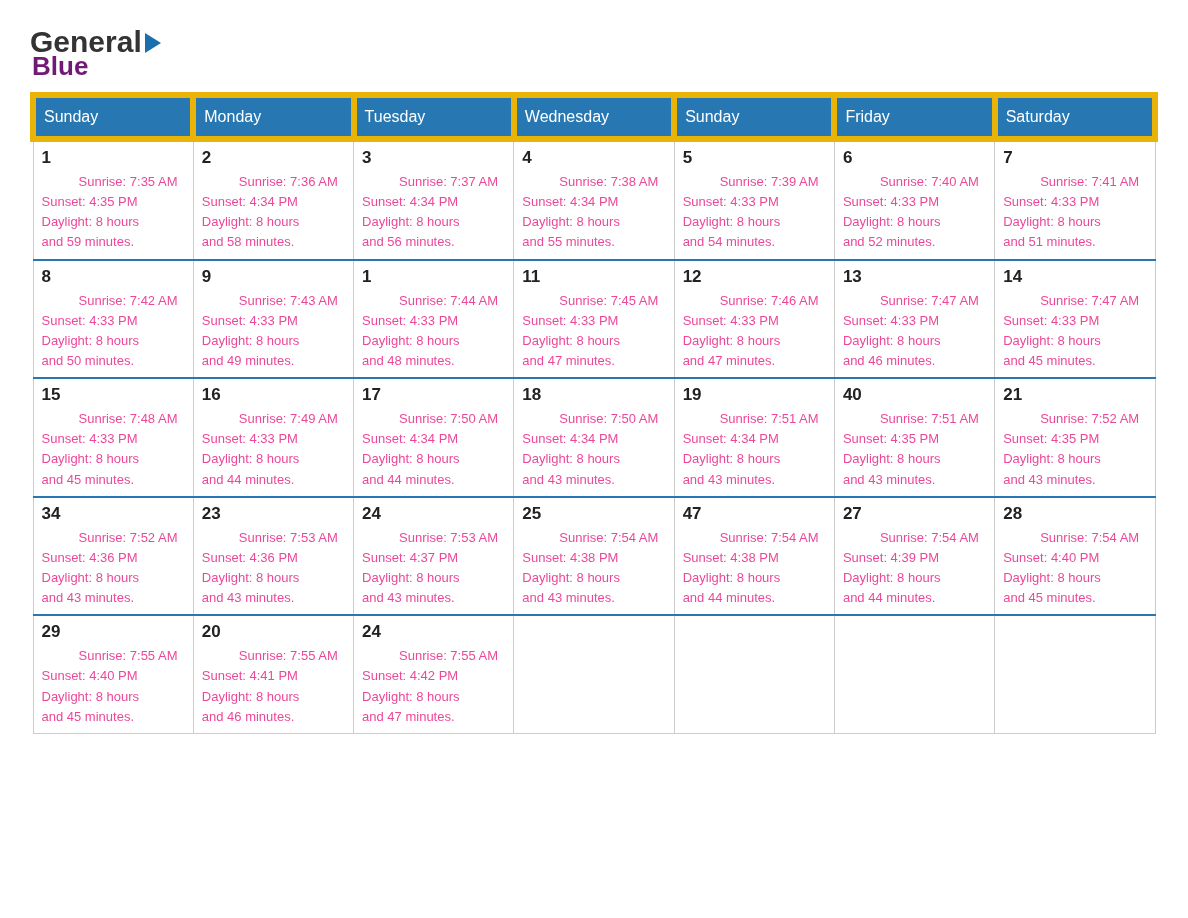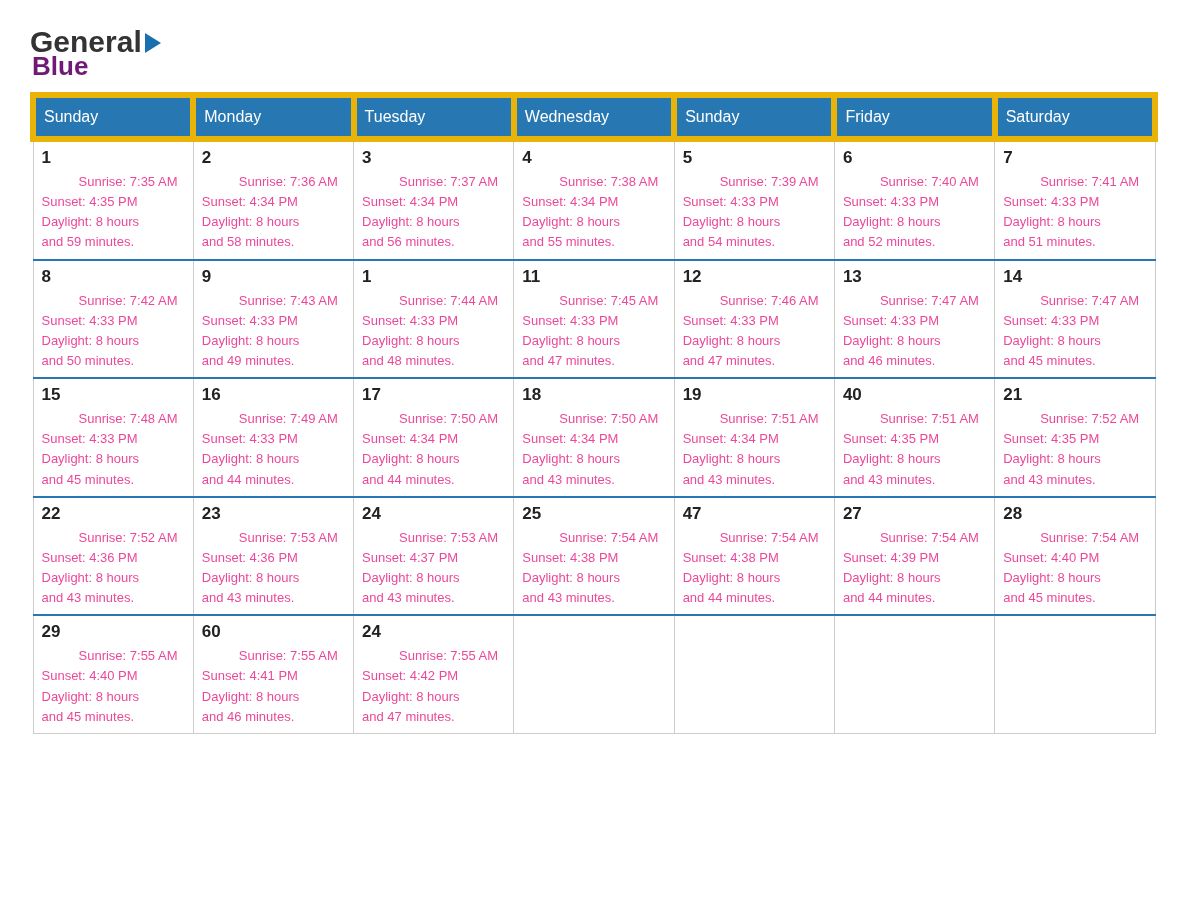--- a/index.html
+++ b/index.html
@@ -191,21 +191,21 @@
         <span class="day-number">40</span>
         <span class="day-info">Sunrise: 7:51 AM<br>Sunset: 4:35 PM<br>Daylight: 8 hours<br>and 43 minutes.</span>
       </td>
         <td>
         <span class="day-number">21</span>
         <span class="day-info">Sunrise: 7:52 AM<br>Sunset: 4:35 PM<br>Daylight: 8 hours<br>and 43 minutes.</span>
       </td>
       </tr>
       <tr>
         <td>
-        <span class="day-number">22</span>
+        <span class="day-number">34</span>
         <span class="day-info">Sunrise: 7:52 AM<br>Sunset: 4:36 PM<br>Daylight: 8 hours<br>and 43 minutes.</span>
       </td>
         <td>
         <span class="day-number">23</span>
         <span class="day-info">Sunrise: 7:53 AM<br>Sunset: 4:36 PM<br>Daylight: 8 hours<br>and 43 minutes.</span>
       </td>
         <td>
         <span class="day-number">24</span>
         <span class="day-info">Sunrise: 7:53 AM<br>Sunset: 4:37 PM<br>Daylight: 8 hours<br>and 43 minutes.</span>
       </td>
@@ -225,21 +225,21 @@
         <span class="day-number">28</span>
         <span class="day-info">Sunrise: 7:54 AM<br>Sunset: 4:40 PM<br>Daylight: 8 hours<br>and 45 minutes.</span>
       </td>
       </tr>
       <tr>
         <td>
         <span class="day-number">29</span>
         <span class="day-info">Sunrise: 7:55 AM<br>Sunset: 4:40 PM<br>Daylight: 8 hours<br>and 45 minutes.</span>
       </td>
         <td>
-        <span class="day-number">60</span>
+        <span class="day-number">20</span>
         <span class="day-info">Sunrise: 7:55 AM<br>Sunset: 4:41 PM<br>Daylight: 8 hours<br>and 46 minutes.</span>
       </td>
         <td>
         <span class="day-number">24</span>
         <span class="day-info">Sunrise: 7:55 AM<br>Sunset: 4:42 PM<br>Daylight: 8 hours<br>and 47 minutes.</span>
       </td>
         <td class="empty"></td>
         <td class="empty"></td>
         <td class="empty"></td>
         <td class="empty"></td>

